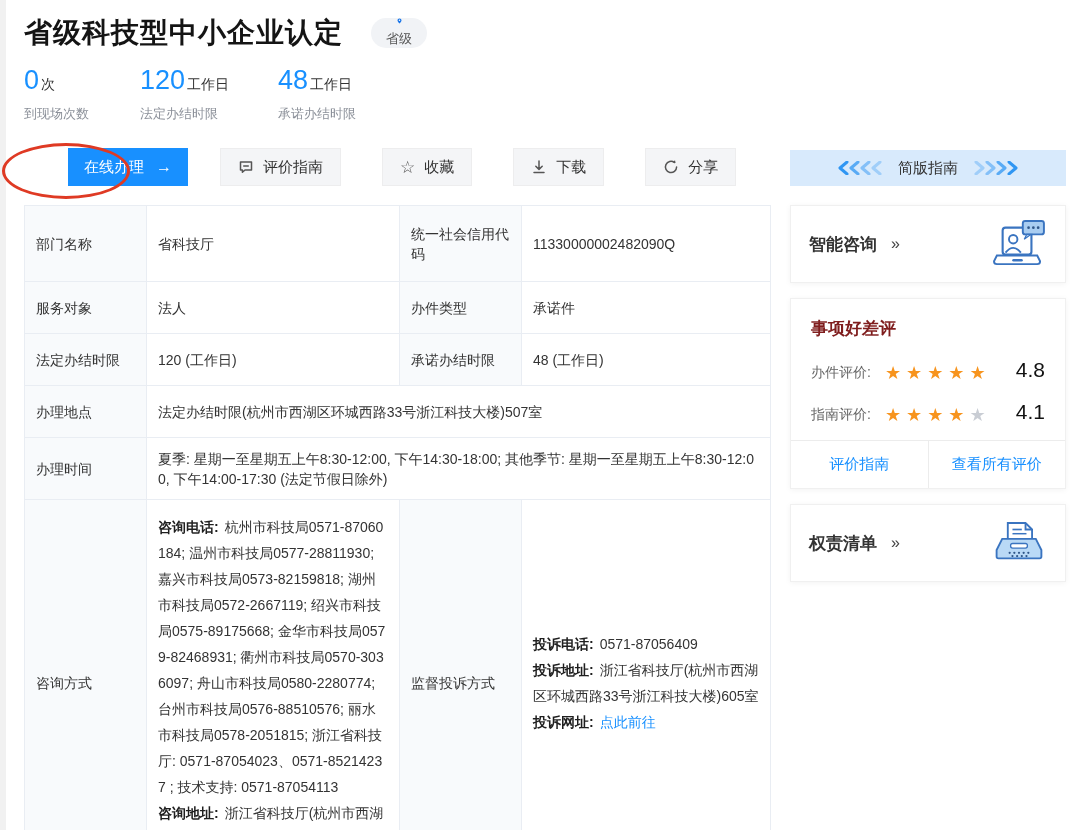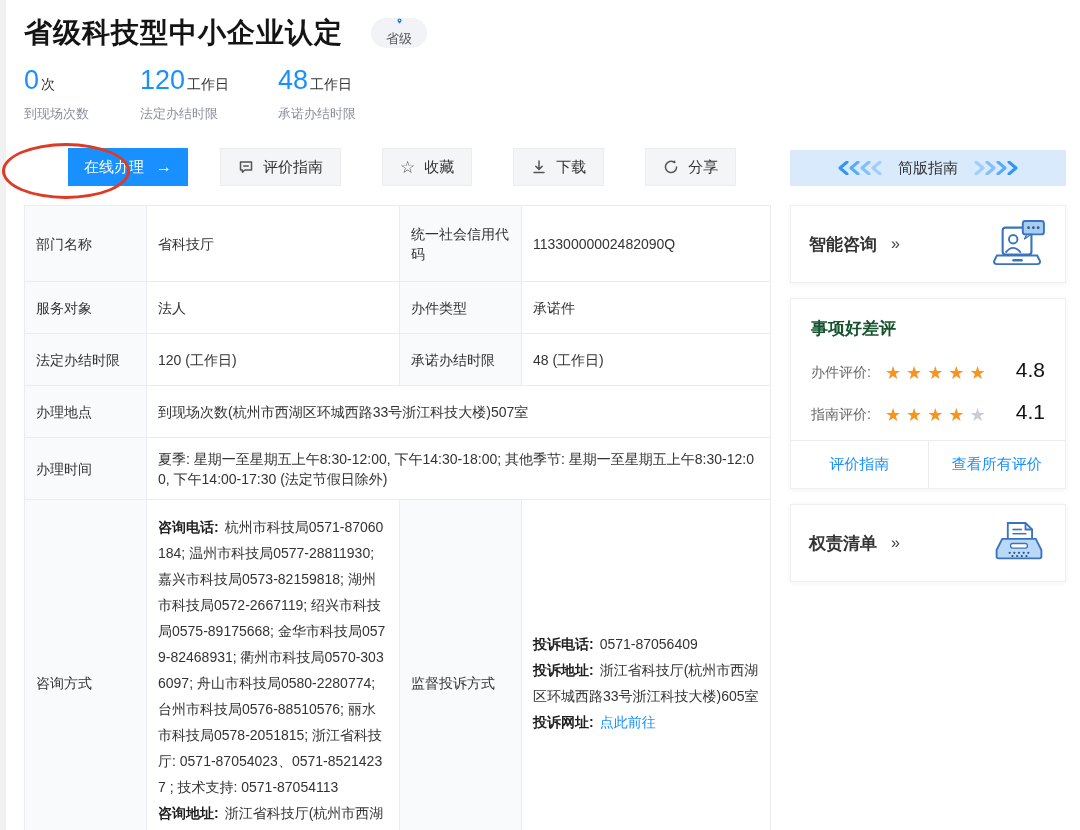--- a/index.html
+++ b/index.html
@@ -50,21 +50,21 @@
   .sidebar { position: absolute; left: 790px; top: 150px; width: 276px; }
   .guide-bar { height: 36px; background: #d8eafc; display: flex; align-items: center;
     justify-content: center; gap: 14px; font-size: 15px; color: #333; cursor: pointer; margin-bottom: 19px; }
   .side-card { background: #fff; border: 1px solid #f0f0f0; box-shadow: 0 1px 6px rgba(0,0,0,.05);
     display: flex; align-items: center; height: 78px; padding: 0 18px; cursor: pointer; }
   .side-card .card-title { font-size: 17px; font-weight: 700; color: #333; }
   .side-card .card-arrow { margin-left: 14px; font-size: 16px; color: #444; }
   .side-card .card-icon { margin-left: auto; }
   .rating-card { background: #fff; border: 1px solid #f0f0f0; box-shadow: 0 1px 6px rgba(0,0,0,.05);
     margin: 15px 0; padding: 18px 20px 0; }
-  .rating-title { font-size: 17px; font-weight: 700; color: #14532d; }
+  .rating-title { font-size: 17px; font-weight: 700; color: #7f1d1d; }
   .rating-row { display: flex; align-items: flex-end; margin-top: 18px; }
   .rating-label { font-size: 14px; color: #666; }
   .stars { display: flex; gap: 5px; margin-left: 14px; font-size: 18px; color: #f7941e; line-height: 1; }
   .stars .off { color: #c9cdd4; }
   .rating-score { margin-left: auto; font-size: 21px; color: #111; }
   .rating-footer { margin-top: 16px; border-top: 1px solid #ececec; display: flex; margin-left: -20px; margin-right: -20px; }
   .f-link { flex: 1; text-align: center; padding: 14px 0; font-size: 15px; color: #1890ff; cursor: pointer; }
   .f-link:first-child { border-right: 1px solid #ececec; }
   svg { display: block; }
 </style>
@@ -162,21 +162,21 @@
       <td>承诺件</td>
     </tr>
     <tr class="h52">
       <td class="lab">法定办结时限</td>
       <td>120 (工作日)</td>
       <td class="lab">承诺办结时限</td>
       <td>48 (工作日)</td>
     </tr>
     <tr class="h52">
       <td class="lab">办理地点</td>
-      <td colspan="3">到现场次数(杭州市西湖区环城西路33号浙江科技大楼)507室</td>
+      <td colspan="3">法定办结时限(杭州市西湖区环城西路33号浙江科技大楼)507室</td>
     </tr>
     <tr class="h62">
       <td class="lab">办理时间</td>
       <td colspan="3">夏季: 星期一至星期五上午8:30-12:00, 下午14:30-18:00; 其他季节: 星期一至星期五上午8:30-12:00, 下午14:00-17:30 (法定节假日除外)</td>
     </tr>
     <tr>
       <td class="lab">咨询方式</td>
       <td class="tall">
         <p class="cell-para"><b class="inline-lab">咨询电话:</b><span>杭州市科技局0571-87060184; 温州市科技局0577-28811930; 嘉兴市科技局0573-82159818; 湖州市科技局0572-2667119; 绍兴市科技局0575-89175668; 金华市科技局0579-82468931; 衢州市科技局0570-3036097; 舟山市科技局0580-2280774; 台州市科技局0576-88510576; 丽水市科技局0578-2051815; 浙江省科技厅: 0571-87054023、0571-85214237 ; 技术支持: 0571-87054113</span></p>
         <p class="cell-para"><b class="inline-lab">咨询地址:</b><span>浙江省科技厅(杭州市西湖区环城西路33号浙江科技大楼</span></p>

